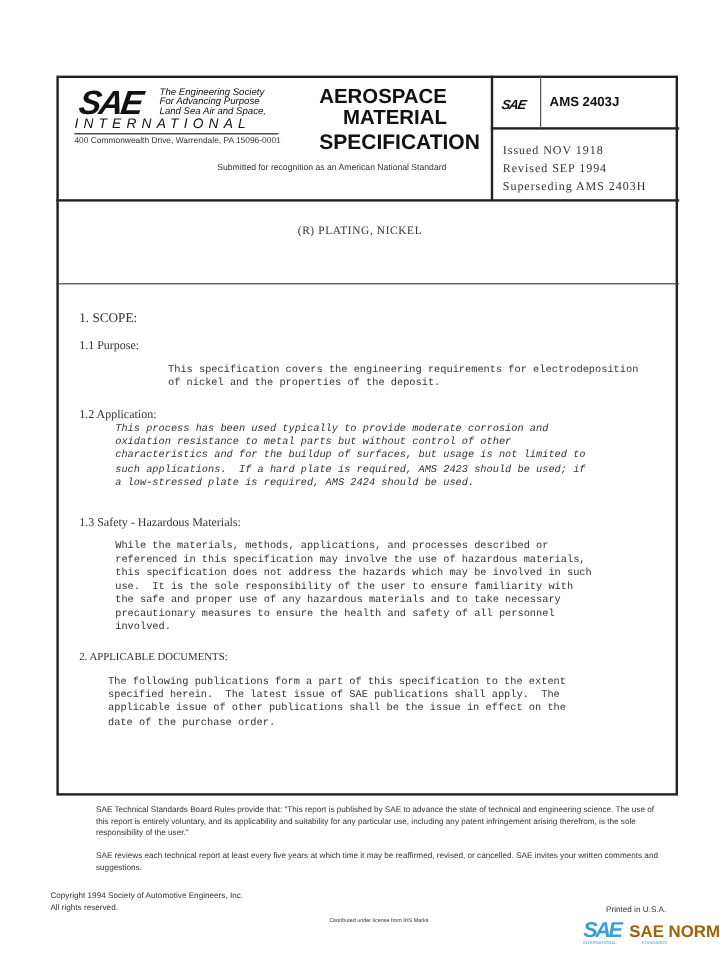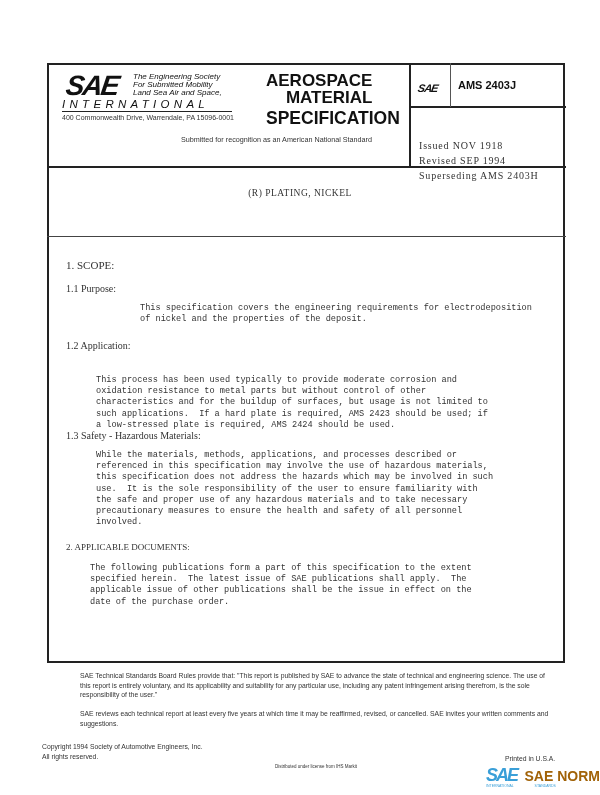--- a/index.html
+++ b/index.html
@@ -14,41 +14,41 @@
   .logo-sae{left:66px;top:72px;font-family:"Liberation Sans",sans-serif;font-weight:bold;font-style:italic;font-size:28px;letter-spacing:-2px;line-height:28px;transform:skewX(-8deg);}
   .society{left:133px;top:73px;font-style:italic;font-size:8px;line-height:8px;}
   .intl{left:62px;top:98px;font-style:italic;font-size:11.5px;letter-spacing:4.3px;line-height:12px;}
   .intl-line{left:62px;top:111px;width:170px;height:1px;background:#222;}
   .addr{left:62px;top:114px;font-size:7px;color:#333;}
   .ams-title{left:266px;top:72px;font-weight:bold;font-size:17px;line-height:17px;text-align:right;}
   .ams-title2{left:266px;top:108px;font-weight:bold;font-size:17.5px;}
   .submitted{left:181px;top:135px;font-size:7.2px;color:#333;}
   .sae-small{left:418px;top:82px;font-weight:bold;font-style:italic;font-size:11px;letter-spacing:-1px;transform:skewX(-10deg);}
   .ams-num{left:458px;top:79px;font-weight:bold;font-size:11px;}
-  .dates{left:419px;top:118px;font-family:"Liberation Serif",serif;font-size:10px;line-height:15px;color:#333;letter-spacing:0.8px;margin-top:20px;}
+  .dates{left:419px;top:118px;font-family:"Liberation Serif",serif;font-size:10px;line-height:15px;color:#333;letter-spacing:0.8px;}
   .doc-title{left:0;width:600px;top:188px;text-align:center;font-family:"Liberation Serif",serif;font-size:9.5px;line-height:11px;color:#333;letter-spacing:0.5px;}
   .body-text{font-family:"Liberation Mono",monospace;font-size:8.6px;line-height:11.2px;color:#333;white-space:pre;}
   .sec{font-family:"Liberation Serif",serif;font-size:10px;color:#333;}
   .foot{font-size:6.8px;line-height:9.5px;color:#333;}
   .norm-logo{left:486px;top:765px;}
 </style>
 </head>
 <body>
 
 <div class="abs frame"></div>
 <div class="abs hdr-line"></div>
 <div class="abs title-line"></div>
 <div class="abs rbox"></div>
 <div class="abs rbox-h"></div>
 <div class="abs rbox-v"></div>
 
 <div class="abs logo-sae">SAE</div>
 <div class="abs society">
   <div>The Engineering Society</div>
-  <div>For Submitted Mobility</div>
+  <div>For Advancing Purpose</div>
   <div>Land Sea Air and Space,</div>
 </div>
 <div class="abs intl">INTERNATIONAL</div>
 <div class="abs intl-line"></div>
 <div class="abs addr">400 Commonwealth Drive, Warrendale, PA 15096-0001</div>
 
 <div class="abs ams-title">
   <div>AEROSPACE</div>
   <div>MATERIAL</div>
 </div>
@@ -65,21 +65,21 @@
 
 <div class="abs doc-title">
   <div>(R)  PLATING,  NICKEL</div>
 </div>
 
 <div class="abs sec" style="left:66px;top:259px;font-size:11px;">1.  SCOPE:</div>
 <div class="abs sec" style="left:66px;top:283px;">1.1  Purpose:</div>
 <div class="abs body-text" style="left:100px;top:303px;margin-left:40px;">This specification covers the engineering requirements for electrodeposition
 of nickel and the properties of the deposit.</div>
 <div class="abs sec" style="left:66px;top:340px;">1.2  Application:</div>
-<div class="abs body-text" style="left:96px;top:375px;">This process has been used typically to provide moderate corrosion and
+<div class="abs body-text" style="left:96px;top:352px;font-style:italic;">This process has been used typically to provide moderate corrosion and
 oxidation resistance to metal parts but without control of other
 characteristics and for the buildup of surfaces, but usage is not limited to
 such applications.  If a hard plate is required, AMS 2423 should be used; if
 a low-stressed plate is required, AMS 2424 should be used.</div>
 <div class="abs sec" style="left:66px;top:430px;">1.3  Safety - Hazardous Materials:</div>
 <div class="abs body-text" style="left:96px;top:450px;">While the materials, methods, applications, and processes described or
 referenced in this specification may involve the use of hazardous materials,
 this specification does not address the hazards which may be involved in such
 use.  It is the sole responsibility of the user to ensure familiarity with
 the safe and proper use of any hazardous materials and to take necessary

